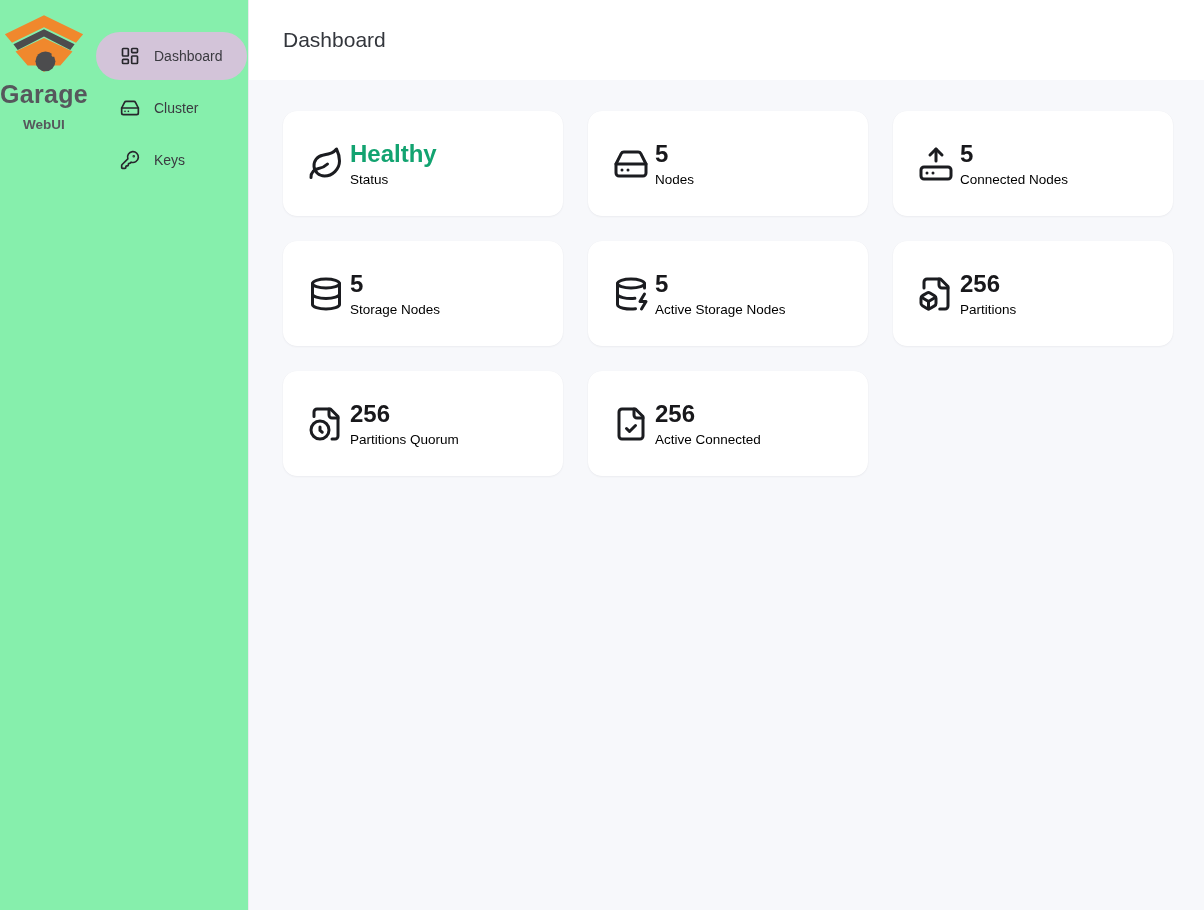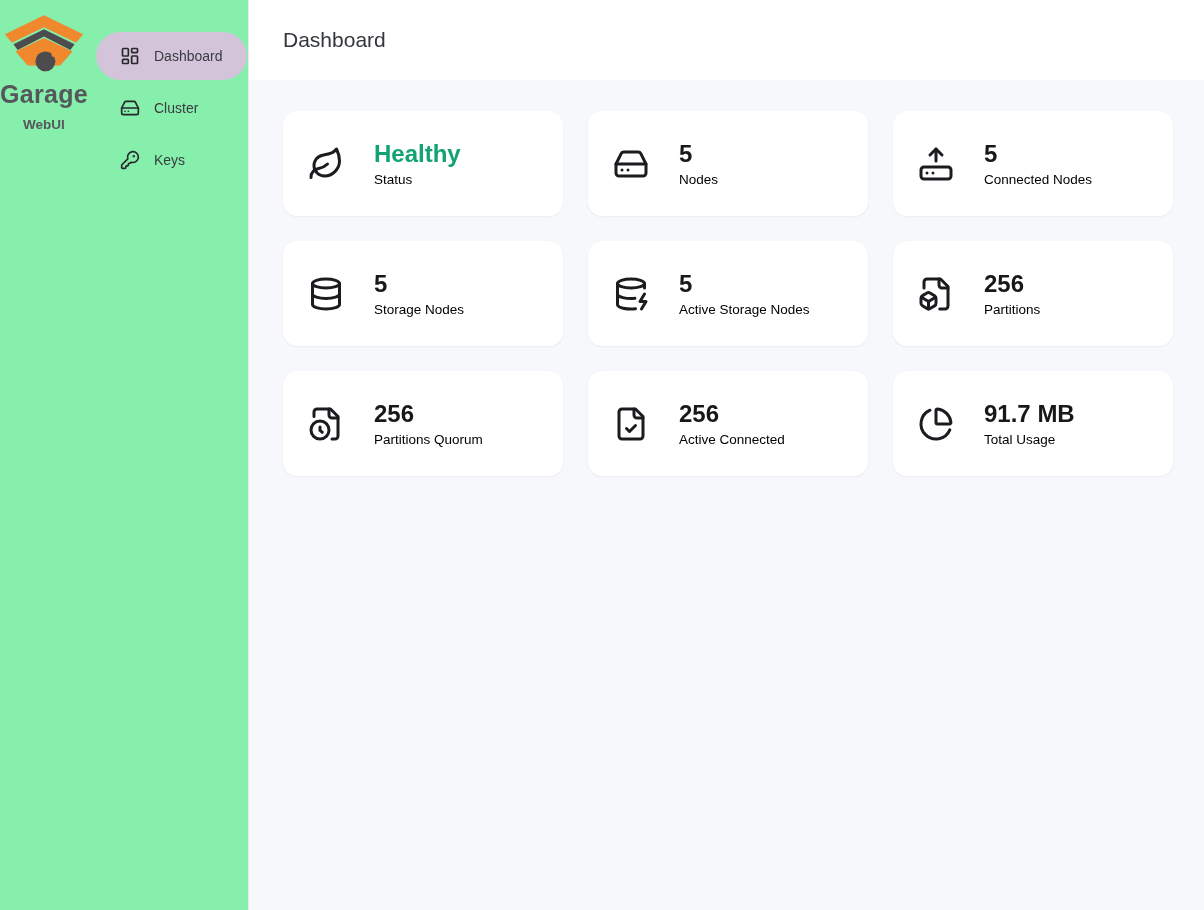--- a/index.html
+++ b/index.html
@@ -55,21 +55,21 @@
     display:grid;
     grid-template-columns:repeat(3, 280px);
     grid-auto-rows:105px;
     gap:25px;
   }
   .card {
     background:#ffffff;
     border-radius:14px;
     box-shadow:0 1px 2px rgba(30,35,60,.05), 0 0 1px rgba(30,35,60,.06);
     display:flex; align-items:center;
-    padding-left:25px; gap:30px;
+    padding-left:25px; gap:6px;
   }
   .card .icon { color:#1b1c20; display:flex; flex:none; }
   .card .icon svg { width:36px; height:36px; display:block; }
   .card-text { display:flex; flex-direction:column; }
   .card-value { font-size:24px; font-weight:700; color:#18181b; line-height:1.15; }
   .card-label { font-size:13.5px; color:#000000; margin-top:5px; }
 </style>
 </head>
 <body>
 
@@ -247,27 +247,15 @@
               <path d="M15 2H6a2 2 0 0 0-2 2v16a2 2 0 0 0 2 2h12a2 2 0 0 0 2-2V7Z"></path>
               <path d="M14 2v4a2 2 0 0 0 2 2h4"></path>
               <path d="m9 15 2 2 4-4"></path>
             </svg>
           </span>
     <span class="card-text">
       <span class="card-value">256</span>
       <span class="card-label">Active Connected</span>
     </span>
   </div>
-        <div class="card">
-    <span class="icon">
-            <svg viewBox="0 0 24 24" fill="none" stroke="currentColor" stroke-width="2" stroke-linecap="round" stroke-linejoin="round">
-              <path d="M21 12c.552 0 1.005-.449.95-.998a10 10 0 0 0-8.953-8.951c-.55-.055-.998.398-.998.95v8a1 1 0 0 0 1 1z"></path>
-              <path d="M21.21 15.89A10 10 0 1 1 8 2.83"></path>
-            </svg>
-          </span>
-    <span class="card-text">
-      <span class="card-value">91.7 MB</span>
-      <span class="card-label">Total Usage</span>
-    </span>
-  </div>
       </div>
   </div>
 </div>
 
 </body></html>

